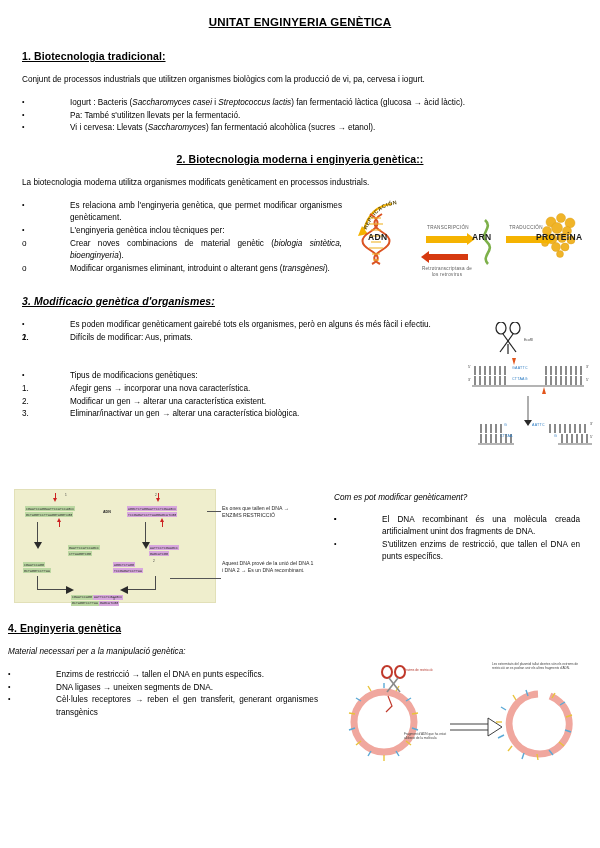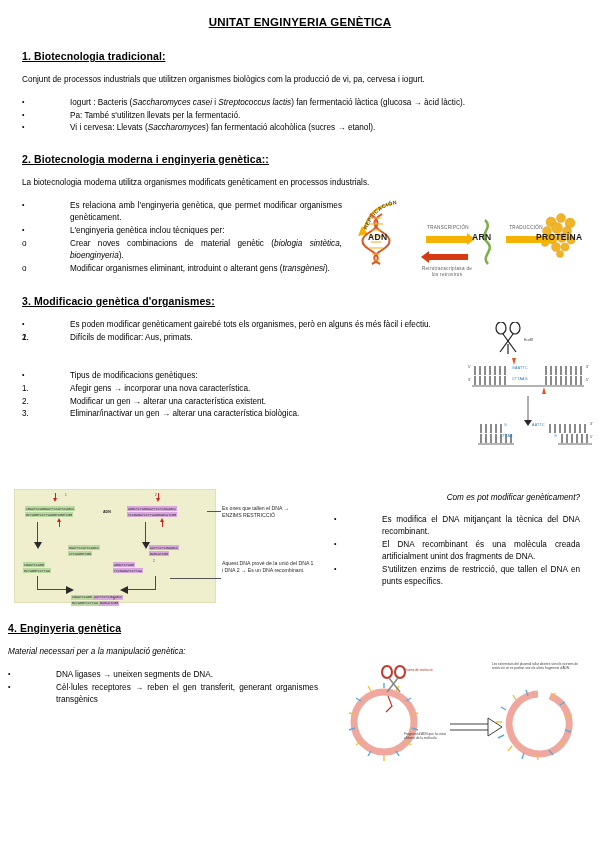--- a/index.html
+++ b/index.html
@@ -191,56 +191,57 @@
   <div class="doc-title">UNITAT ENGINYERIA GENÈTICA</div>
 
   <h2 class="section">1. Biotecnologia tradicional:</h2>
   <p class="body">Conjunt de processos industrials que utilitzen organismes biològics com la producció de vi, pa, cervesa i iogurt.</p>
   <ul class="bullets">
     <li><span class="mk dot">•</span><span>Iogurt : Bacteris (<i>Saccharomyces casei</i> i <i>Streptococcus lactis</i>) fan fermentació làctica (glucosa → àcid làctic).</span></li>
     <li><span class="mk dot">•</span><span>Pa: També s'utilitzen llevats per la fermentació.</span></li>
     <li><span class="mk dot">•</span><span>Vi i cervesa: Llevats (<i>Saccharomyces</i>) fan fermentació alcohòlica (sucres → etanol).</span></li>
   </ul>
 
-  <h2 class="section" style="margin-top:18px;">2. Biotecnologia moderna i enginyeria genètica::</h2>
+  <h2 class="section" style="margin-top:18px;text-align:center;">2. Biotecnologia moderna i enginyeria genètica::</h2>
   <p class="body">La biotecnologia moderna utilitza organismes modificats genèticament en processos industrials.</p>
   <ul class="bullets narrow">
     <li class="j"><span class="mk dot">•</span><span>Es relaciona amb l'enginyeria genètica, que permet modificar organismes genèticament.</span></li>
     <li><span class="mk dot">•</span><span>L'enginyeria genètica inclou tècniques per:</span></li>
     <li class="j"><span class="mk">o</span><span>Crear noves combinacions de material genètic (<i>biologia sintètica, bioenginyeria</i>).</span></li>
     <li class="j"><span class="mk">o</span><span>Modificar organismes eliminant, introduint o alterant gens (<i>transgènesi</i>).</span></li>
   </ul>
 
-  <h2 class="section" style="margin-top:20px;">3. Modificacio genètica d'organismes:</h2>
+  <h2 class="section" style="margin-top:20px;font-style:italic;">3. Modificacio genètica d'organismes:</h2>
   <ul class="bullets" style="width:440px;">
     <li class="j"><span class="mk dot">•</span><span>Es poden modificar genèticament gairebé tots els organismes, però en alguns és més fàcil i efectiu.</span></li>
     <li class="j"><span class="mk">1.</span></li>
     <li><span class="mk">2.</span><span>Difícils de modificar: Aus, primats.</span></li>
   </ul>
 
   <ul class="bullets" style="margin-top:26px; width:420px;">
     <li><span class="mk dot">•</span><span>Tipus de modificacions genètiques:</span></li>
     <li><span class="mk">1.</span><span>Afegir gens → incorporar una nova característica.</span></li>
     <li><span class="mk">2.</span><span>Modificar un gen → alterar una característica existent.</span></li>
     <li><span class="mk">3.</span><span>Eliminar/inactivar un gen → alterar una característica biològica.</span></li>
   </ul>
 
   <div style="position:absolute; left:334px; top:492px; width:246px;">
-    <p class="body italic" style="margin-bottom:10px;text-align:right;">Com es pot modificar genèticament?</p>
+    <p class="body italic" style="margin-bottom:10px;">Com es pot modificar genèticament?</p>
     <ul class="bullets">
-      <li class="j"><span class="mk dot">•</span><span>Es modifica el DNA mitjançant la tècnica del DNA recombinant.</span></li>
+      <li class="j"><span class="mk dot">•</span></li>
       <li class="j"><span class="mk dot">•</span><span>El DNA recombinant és una molècula creada artificialment unint dos fragments de DNA.</span></li>
       <li class="j"><span class="mk dot">•</span><span>S'utilitzen enzims de restricció, que tallen el DNA en punts específics.</span></li>
     </ul>
   </div>
 
   <div style="position:absolute; left:8px; top:622px; width:310px;">
     <h2 class="section">4. Enginyeria genètica</h2>
     <p class="body italic">Material necessari per a la manipulació genètica:</p>
     <ul class="bullets">
+      <li><span class="mk dot">•</span><span>Enzims de restricció → tallen el DNA en punts específics.</span></li>
       <li><span class="mk dot">•</span><span>DNA ligases → uneixen segments de DNA.</span></li>
       <li class="j"><span class="mk dot">•</span><span>Cèl·lules receptores → reben el gen transferit, generant organismes transgènics</span></li>
     </ul>
   </div>
 
   <div class="fig-dogma">
 
     <svg width="240" height="92" style="position:absolute;left:0;top:0;">
       <defs>
         <path id="repArc" d="M 18,36 Q 28,6 58,8"></path>

